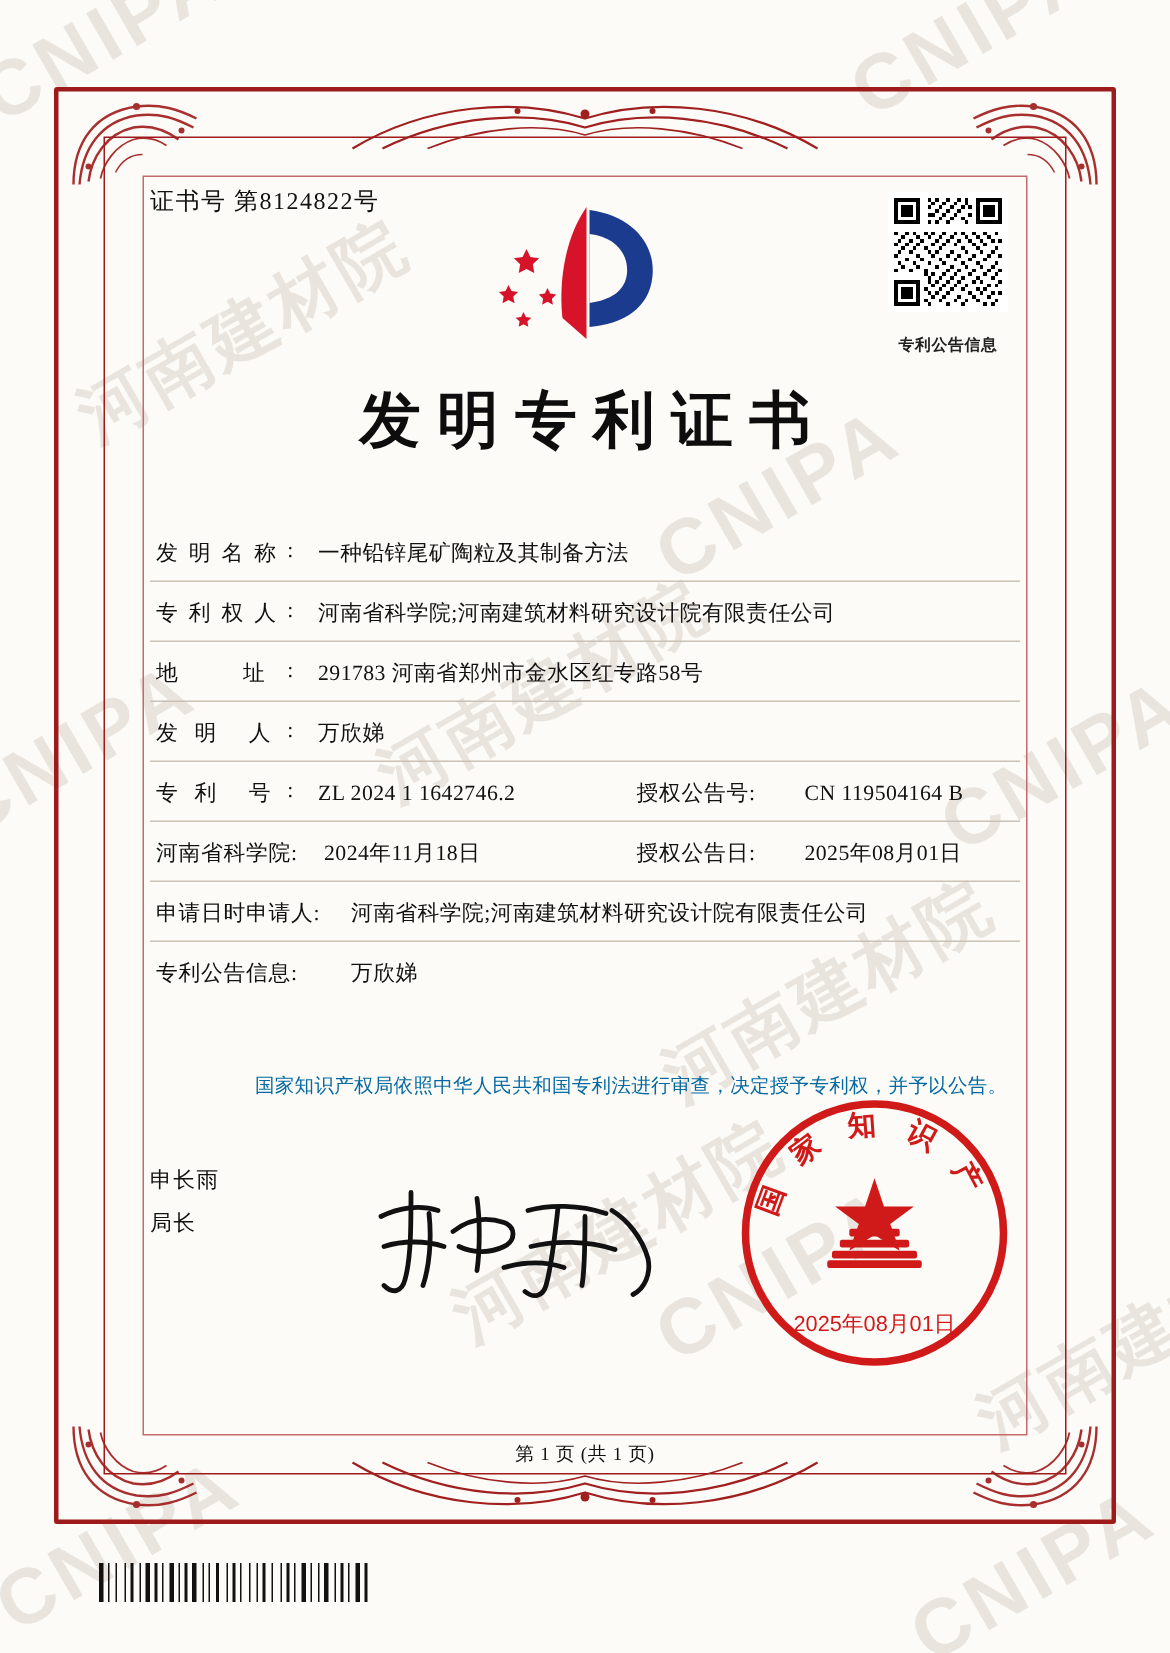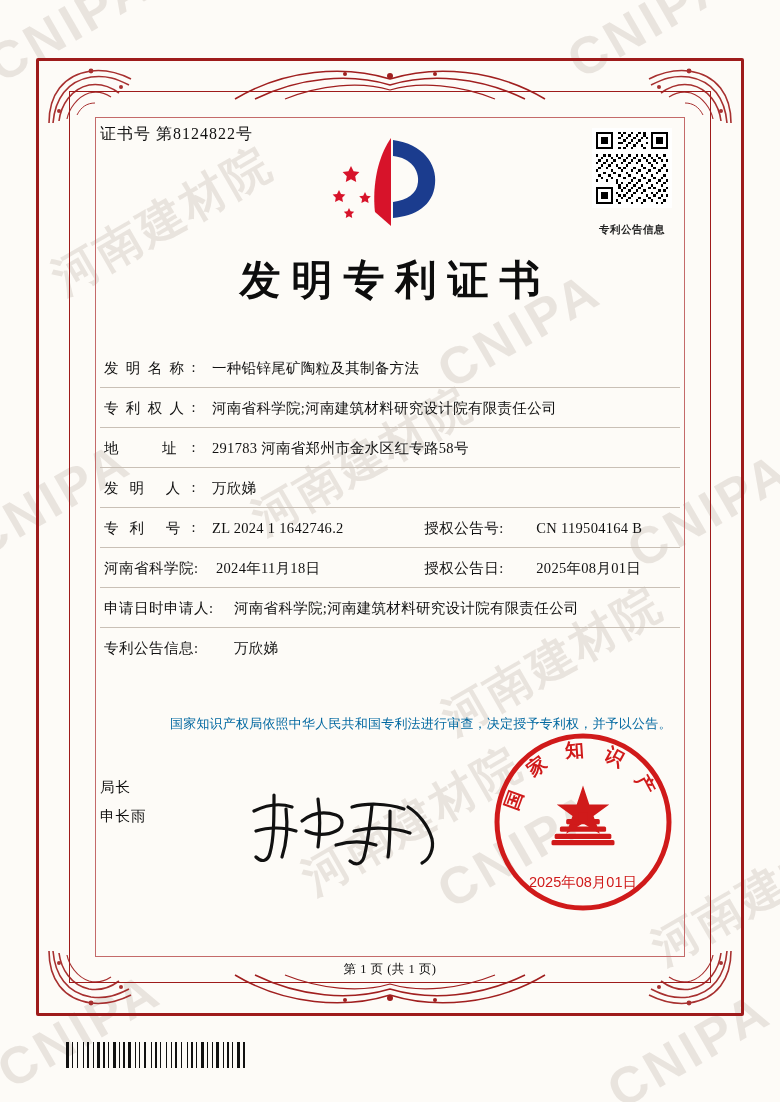--- a/index.html
+++ b/index.html
@@ -637,22 +637,22 @@
       <div class="field-value">万欣娣</div>
     </div>
   </div>
 
   <div class="statement">
     <p class="indent">国家知识产权局依照中华人民共和国专利法进行审查，决定授予专利权，并予以公告。</p>
   </div>
 
   <div class="sig-area">
     <div class="director">
+      <div>申长雨</div>
       <div>局长</div>
-      <div>申长雨</div>
     </div>
 
     <div class="handwriting">
       <svg viewBox="0 0 210 86" fill="none" stroke="#111" stroke-width="3.2" stroke-linecap="round" stroke-linejoin="round">
         <path d="M14 24 C26 18 40 16 52 20"></path>
         <path d="M34 8 C34 30 34 52 30 66 C28 74 22 76 16 70"></path>
         <path d="M16 44 C28 40 44 40 56 44"></path>
         <path d="M46 22 C48 40 46 58 42 70"></path>
         <path d="M62 34 C72 26 84 24 96 28 C104 31 104 40 96 44 C86 49 74 48 66 44"></path>
         <path d="M78 12 C80 26 80 46 78 60"></path>

